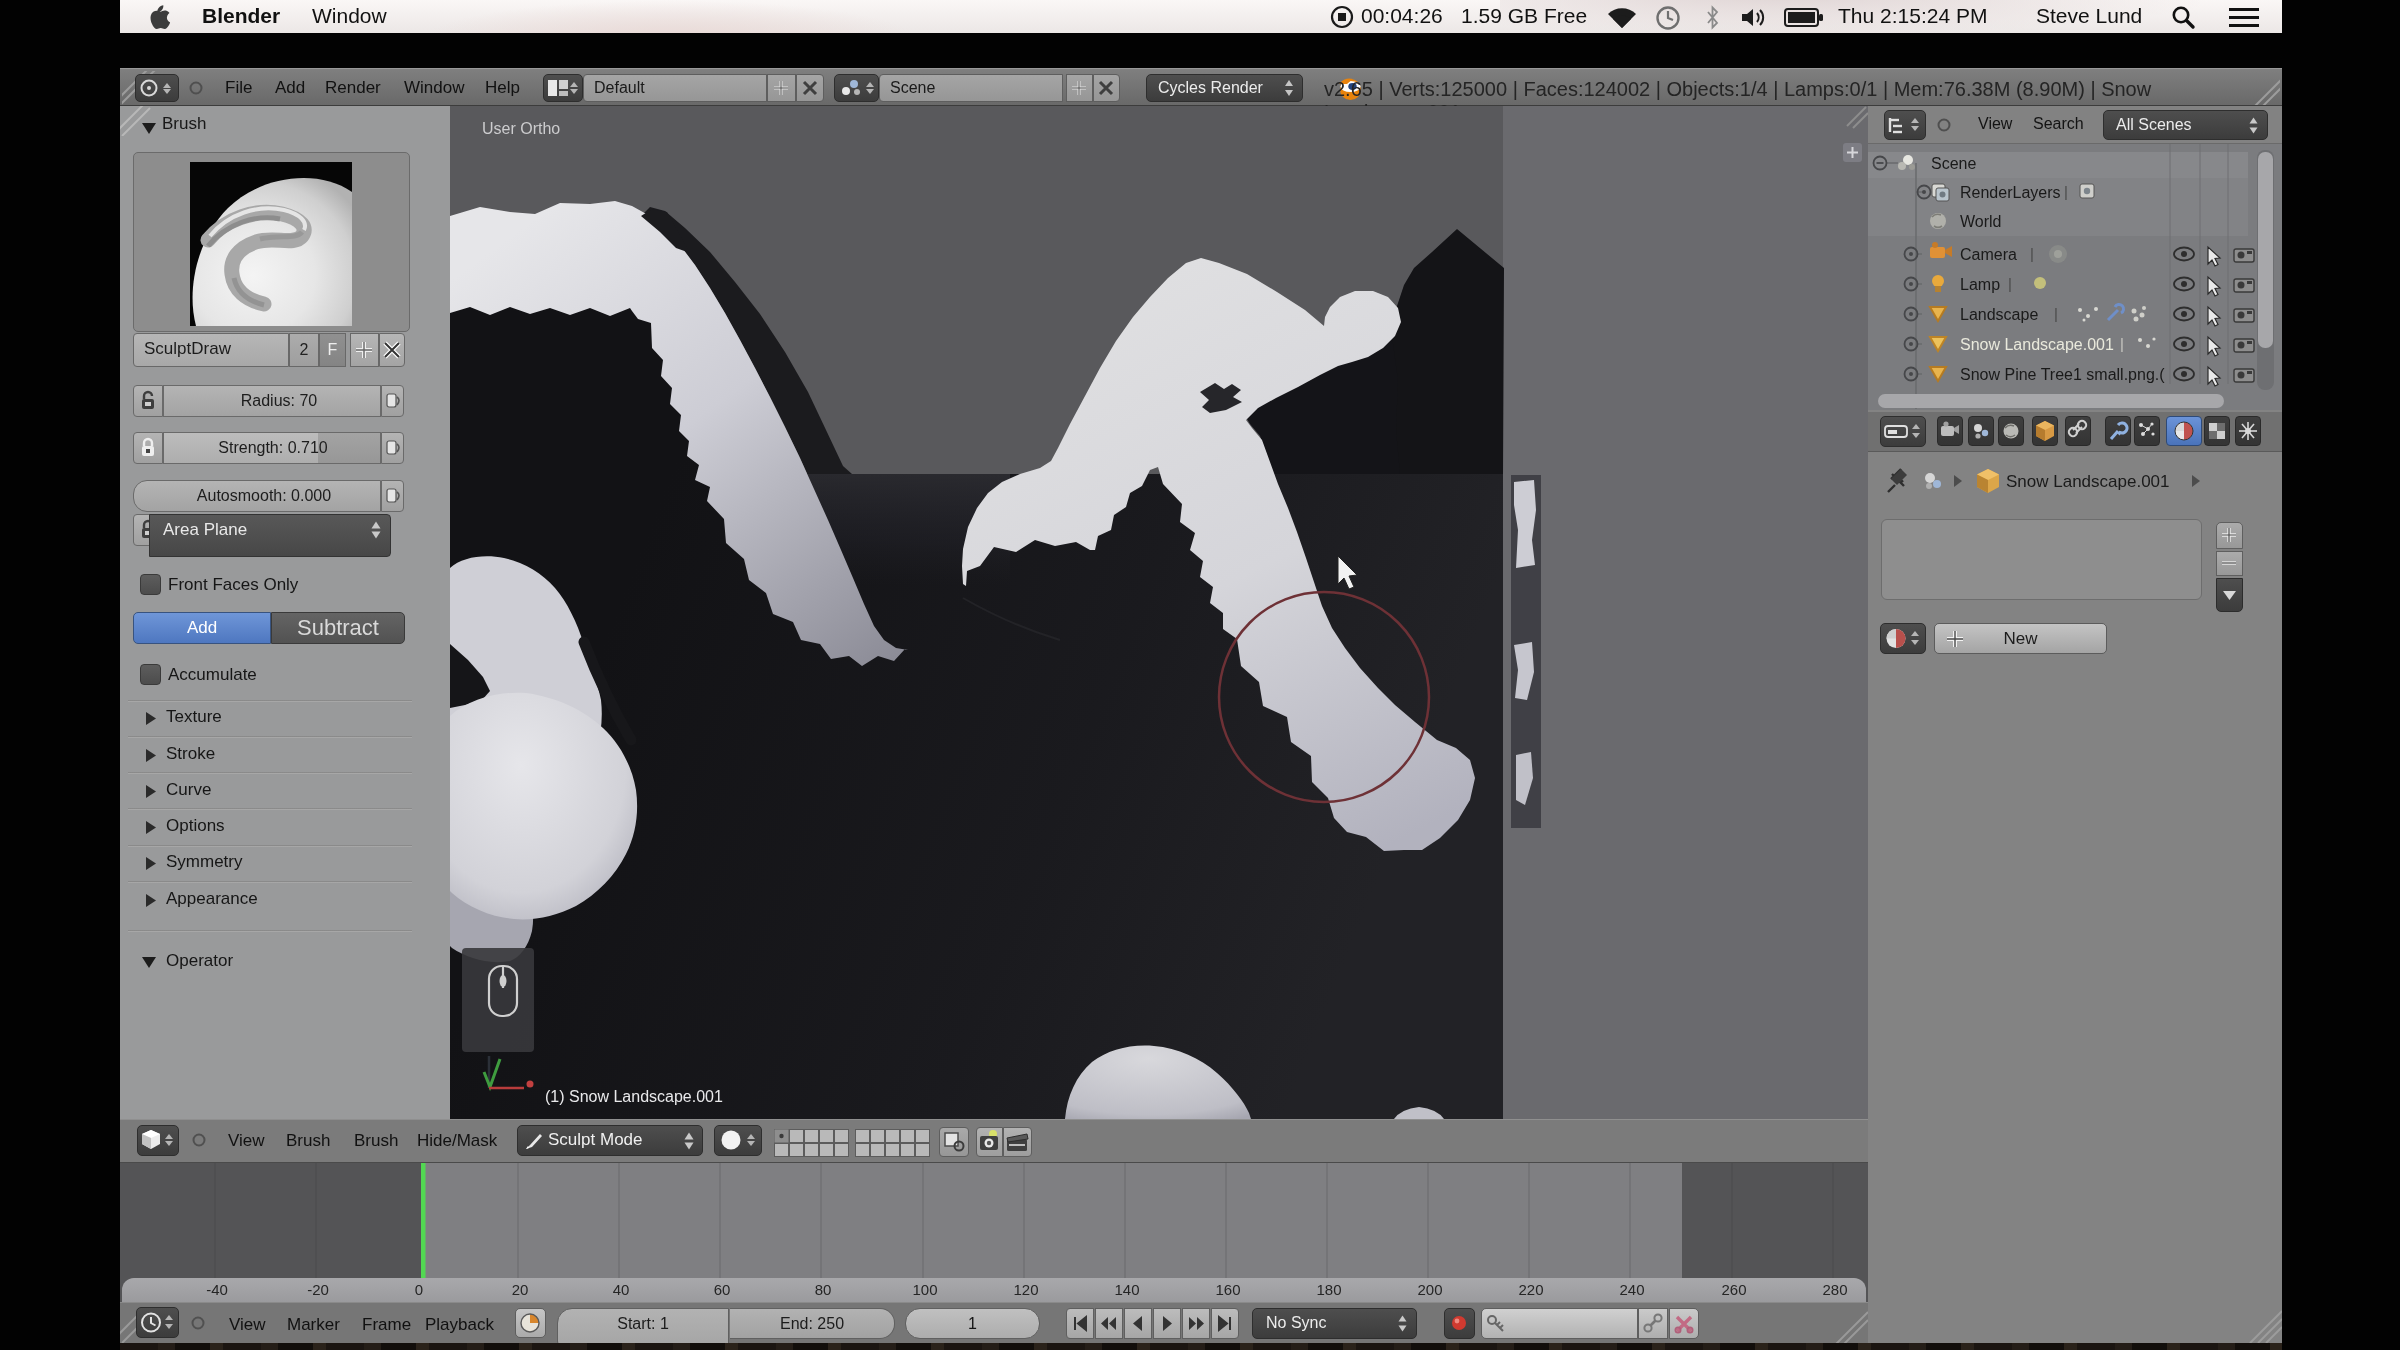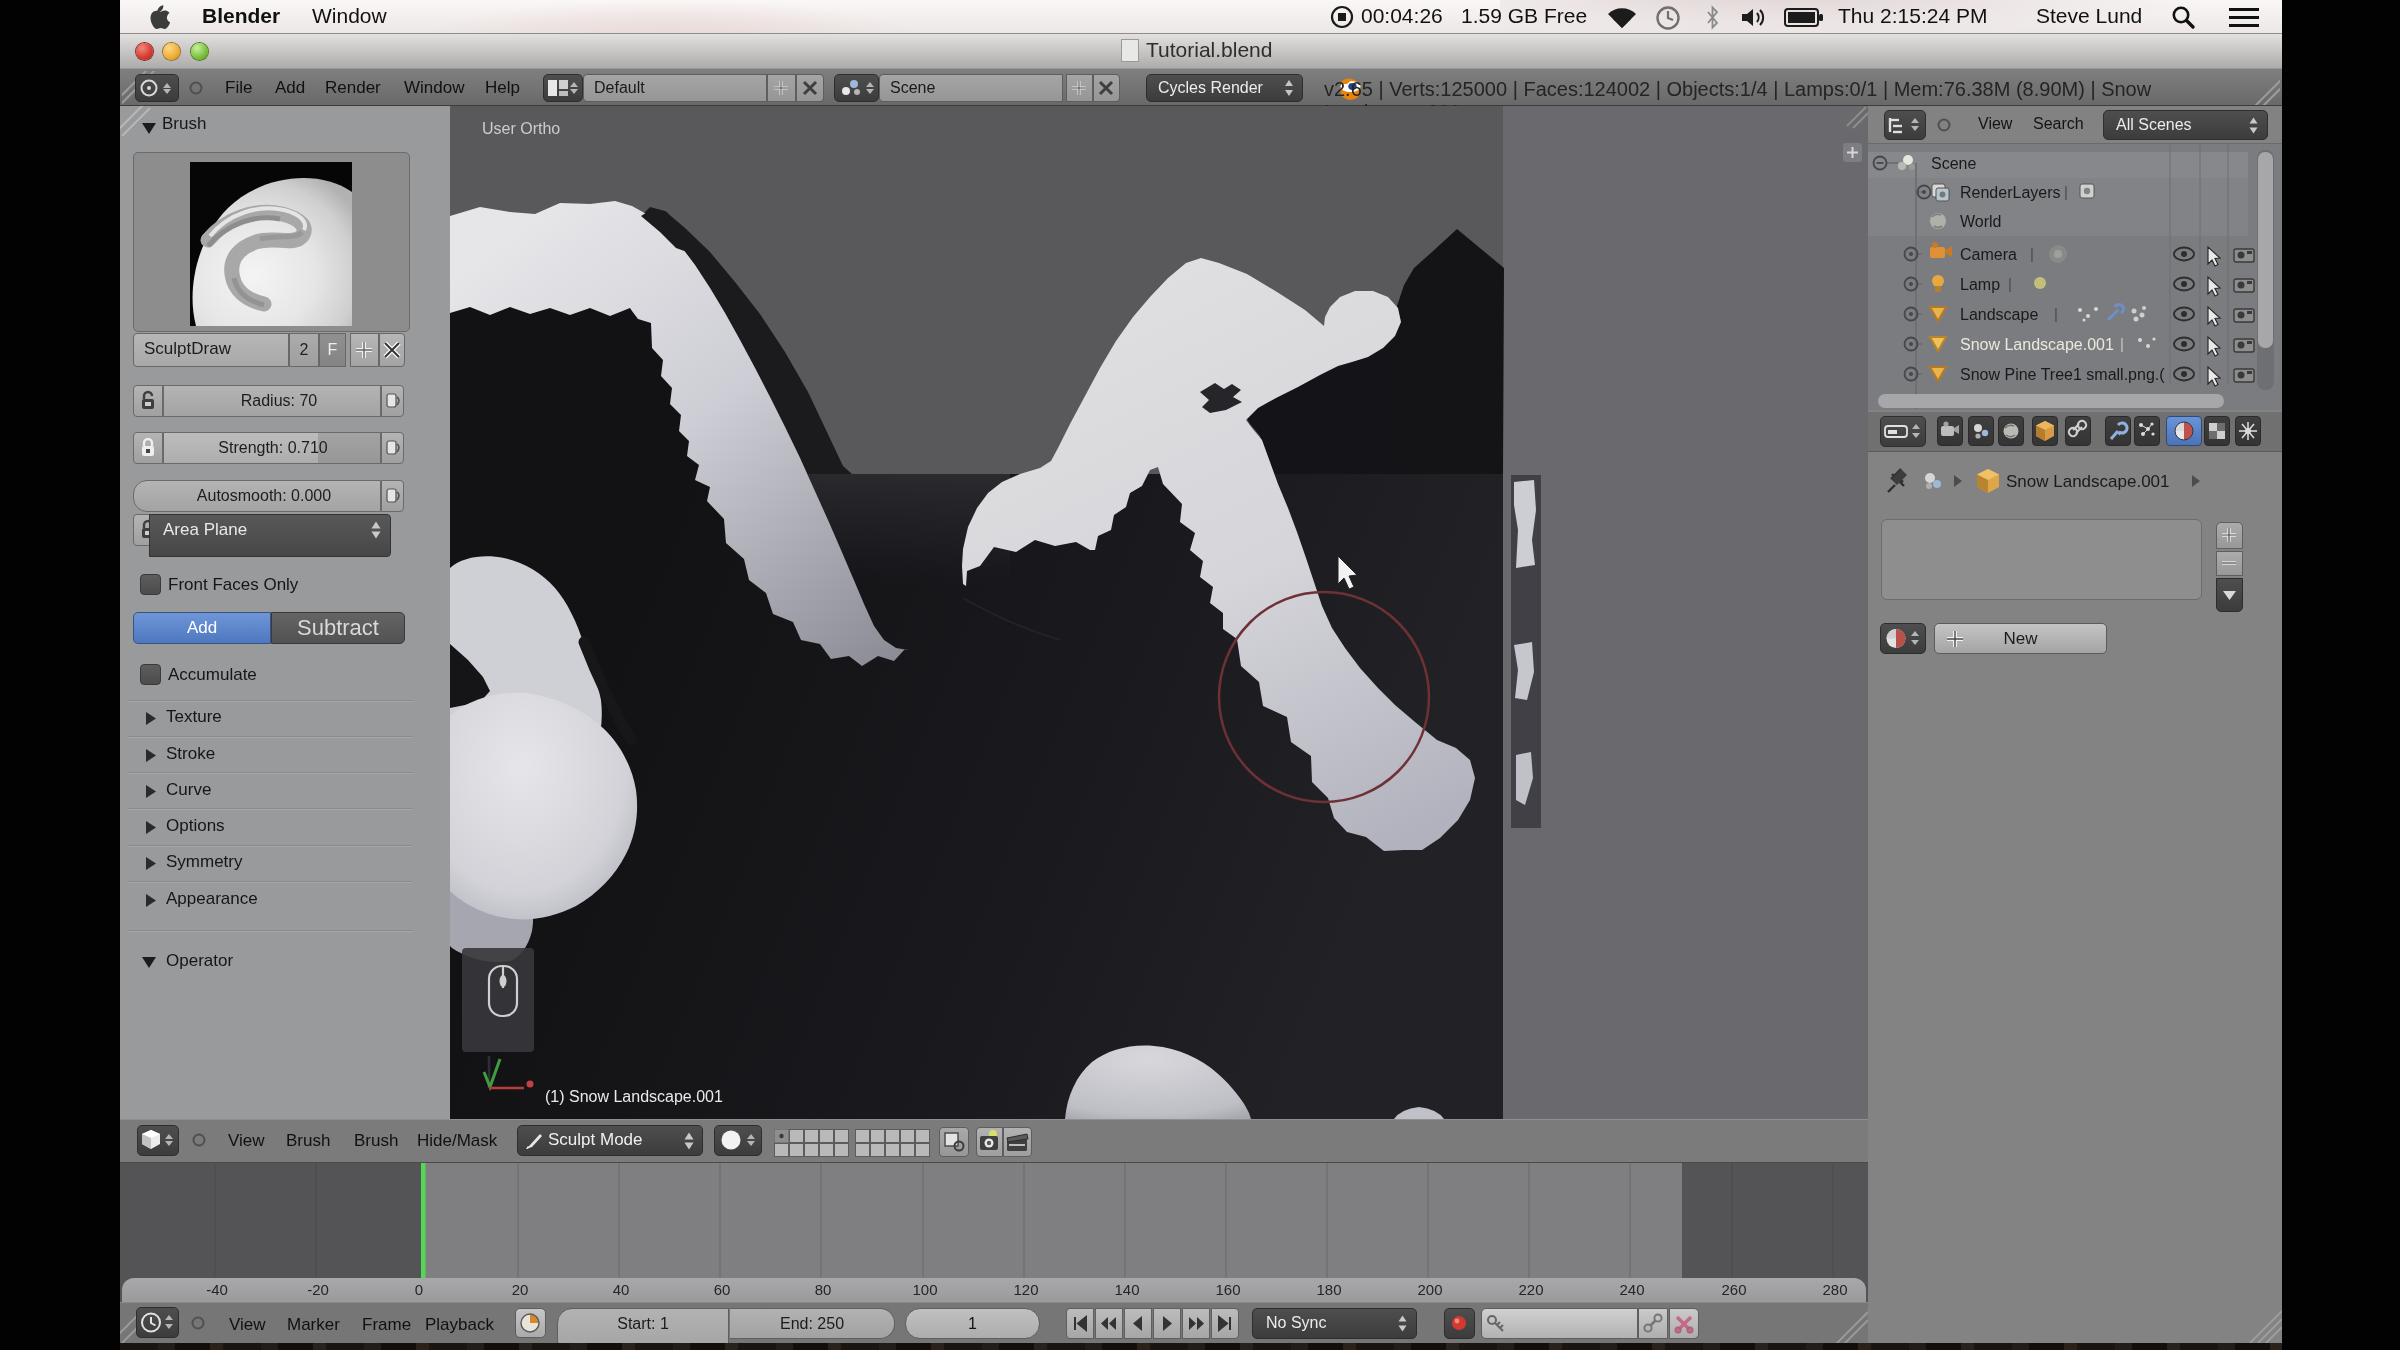--- a/index.html
+++ b/index.html
@@ -112,27 +112,20 @@
       <circle cx="10" cy="10" r="7.2" fill="none" stroke="#111" stroke-width="2.6"></circle>
       <path d="M15.5 15.5 L22 22" stroke="#111" stroke-width="3.4" stroke-linecap="round"></path>
     </svg>
     <svg class="abs" style="left:2108px;top:7px" width="32" height="21" viewBox="0 0 32 21">
       <g stroke="#111" stroke-width="3">
         <line x1="1" y1="2.5" x2="31" y2="2.5"></line>
             <line x1="1" y1="10.5" x2="31" y2="10.5"></line>
             <line x1="1" y1="18.5" x2="31" y2="18.5"></line>
       </g>
     </svg>
-  </div>
-  <div id="titlebar">
-    <div class="tl" style="left:16px;background:radial-gradient(circle at 35% 30%,#f2887d,#d43a30 60%,#a02a22);box-shadow:0 0 0 1px #8c2b24;"></div>
-    <div class="tl" style="left:43px;background:radial-gradient(circle at 35% 30%,#fbd88a,#f0ad35 60%,#c07f1f);box-shadow:0 0 0 1px #9c701f;"></div>
-    <div class="tl" style="left:71px;background:radial-gradient(circle at 35% 30%,#c9f09a,#79bf3f 60%,#53901f);box-shadow:0 0 0 1px #4e7c1e;"></div>
-    <div class="abs" style="left:1001px;top:5px;width:16px;height:21px;background:#e8e8e6;border:1px solid #9a9a98;"></div>
-    <div class="abs" style="left:1026px;top:4px;font-size:21px;color:#2e2e2e;">Tutorial.blend</div>
   </div>
   <div id="bheader">
     <svg class="abs grip" style="left:2px;top:2px" width="40" height="34">
           <g stroke="#9c9c9c" stroke-width="2">
             <line x1="-6" y1="30" x2="30" y2="-6"></line>
             <line x1="-6" y1="38" x2="38" y2="-6"></line>
           </g>
         </svg>
     <div class="ddark" style="left:15px;top:5px;width:44px;height:28px;">
       <svg width="42" height="26" viewBox="0 0 42 26">

